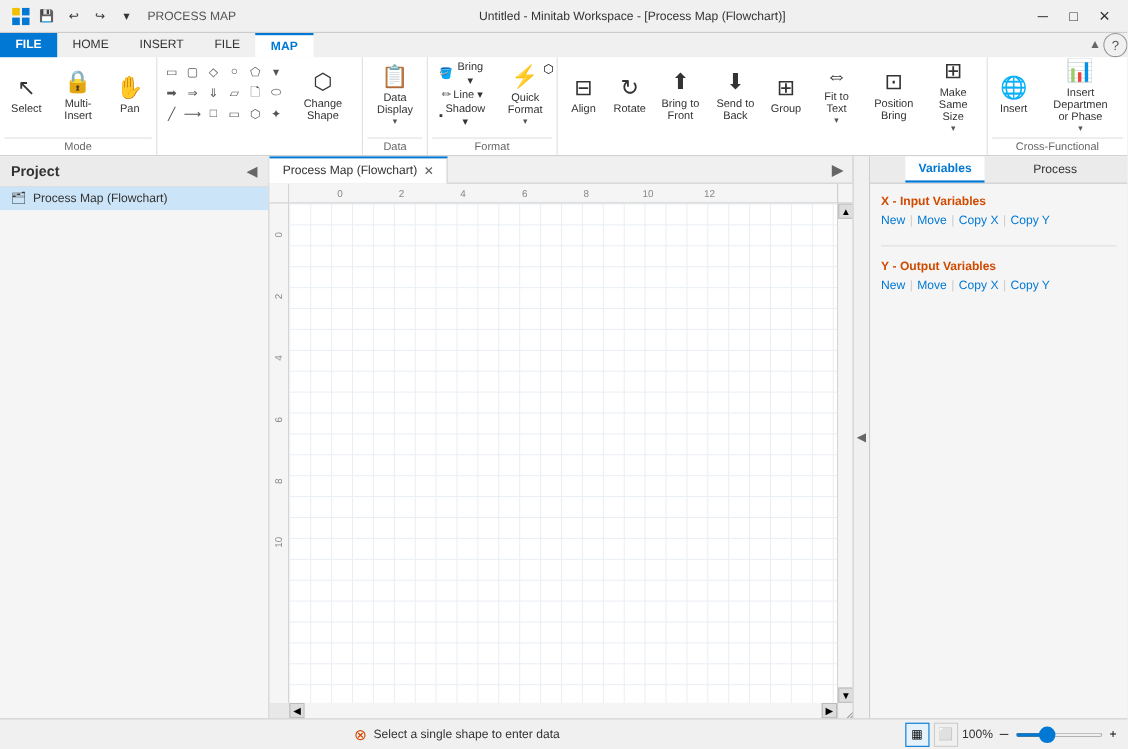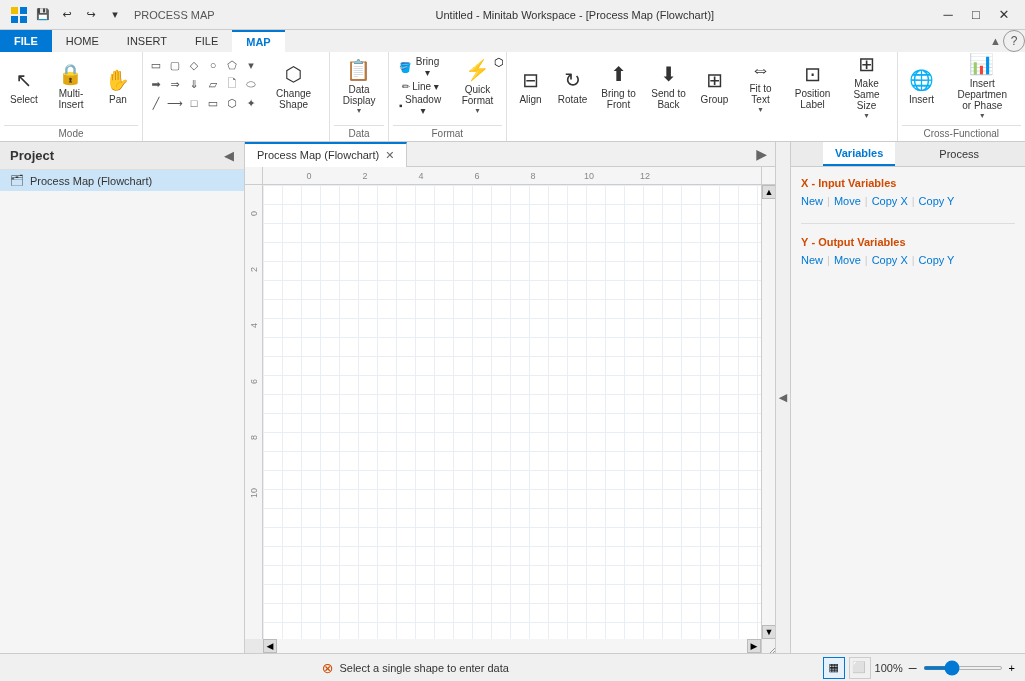--- a/index.html
+++ b/index.html
@@ -300,21 +300,21 @@
       </button>
       <button class="ribbon-btn" style="min-width:48px;">
         <span class="ribbon-btn-icon">⇔</span>
         <span>Fit to</span>
         <span>Text</span>
         <span class="small-arrow">▾</span>
       </button>
       <button class="ribbon-btn" style="min-width:52px;">
         <span class="ribbon-btn-icon">⊡</span>
         <span>Position</span>
-        <span>Label</span>
+        <span>Bring</span>
       </button>
       <button class="ribbon-btn" style="min-width:52px;">
         <span class="ribbon-btn-icon">⊞</span>
         <span>Make</span>
         <span>Same Size</span>
         <span class="small-arrow">▾</span>
       </button>
     </div>
   </div>
 

